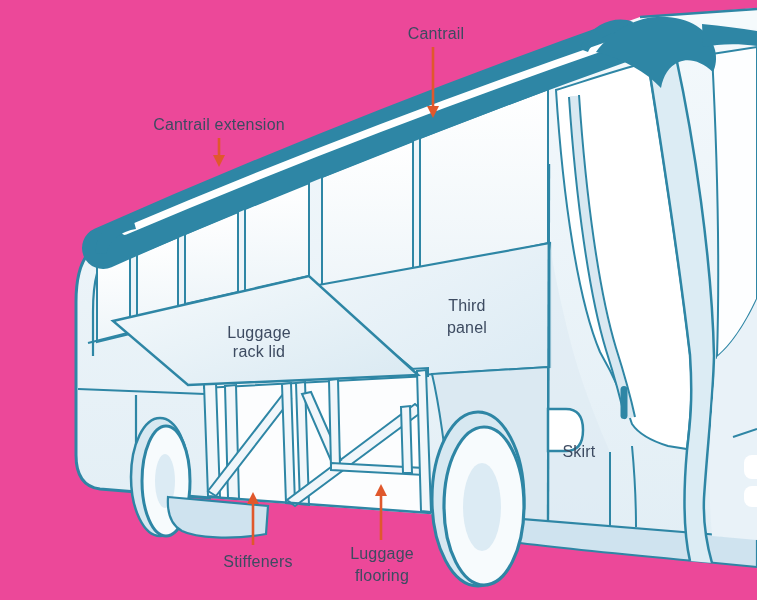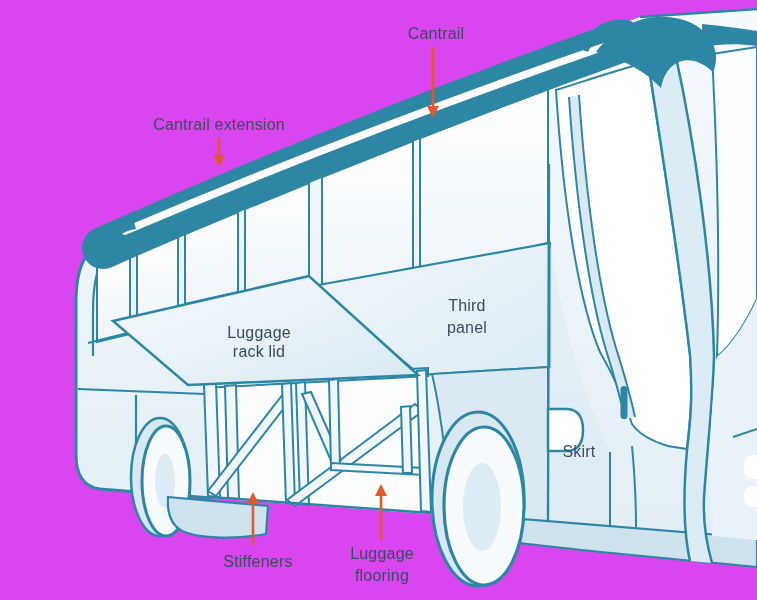--- a/index.html
+++ b/index.html
@@ -1,16 +1,16 @@
 <!DOCTYPE html>
 <html><head>
 <meta charset="utf-8">
 <style>
   html,body{margin:0;padding:0;background:#ffffff;}
-  .stage{position:relative;width:757px;height:600px;background:#d946ef;overflow:hidden;
+  .stage{position:relative;width:757px;height:600px;background:#ec4899;overflow:hidden;
          font-family:"Liberation Sans", sans-serif;}
   svg{display:block;}
   .lbl{font-family:"Liberation Sans", sans-serif;font-size:16px;font-weight:500;
        fill:#3d4b61;letter-spacing:.2px;}
   .arrow-line{stroke:#e0582c;stroke-width:2.6;fill:none;}
   .arrow-head{fill:#e0582c;stroke:none;}
   .tealstroke{stroke:#2e86a5;fill:none;}
 </style>
 </head>
 <body>

